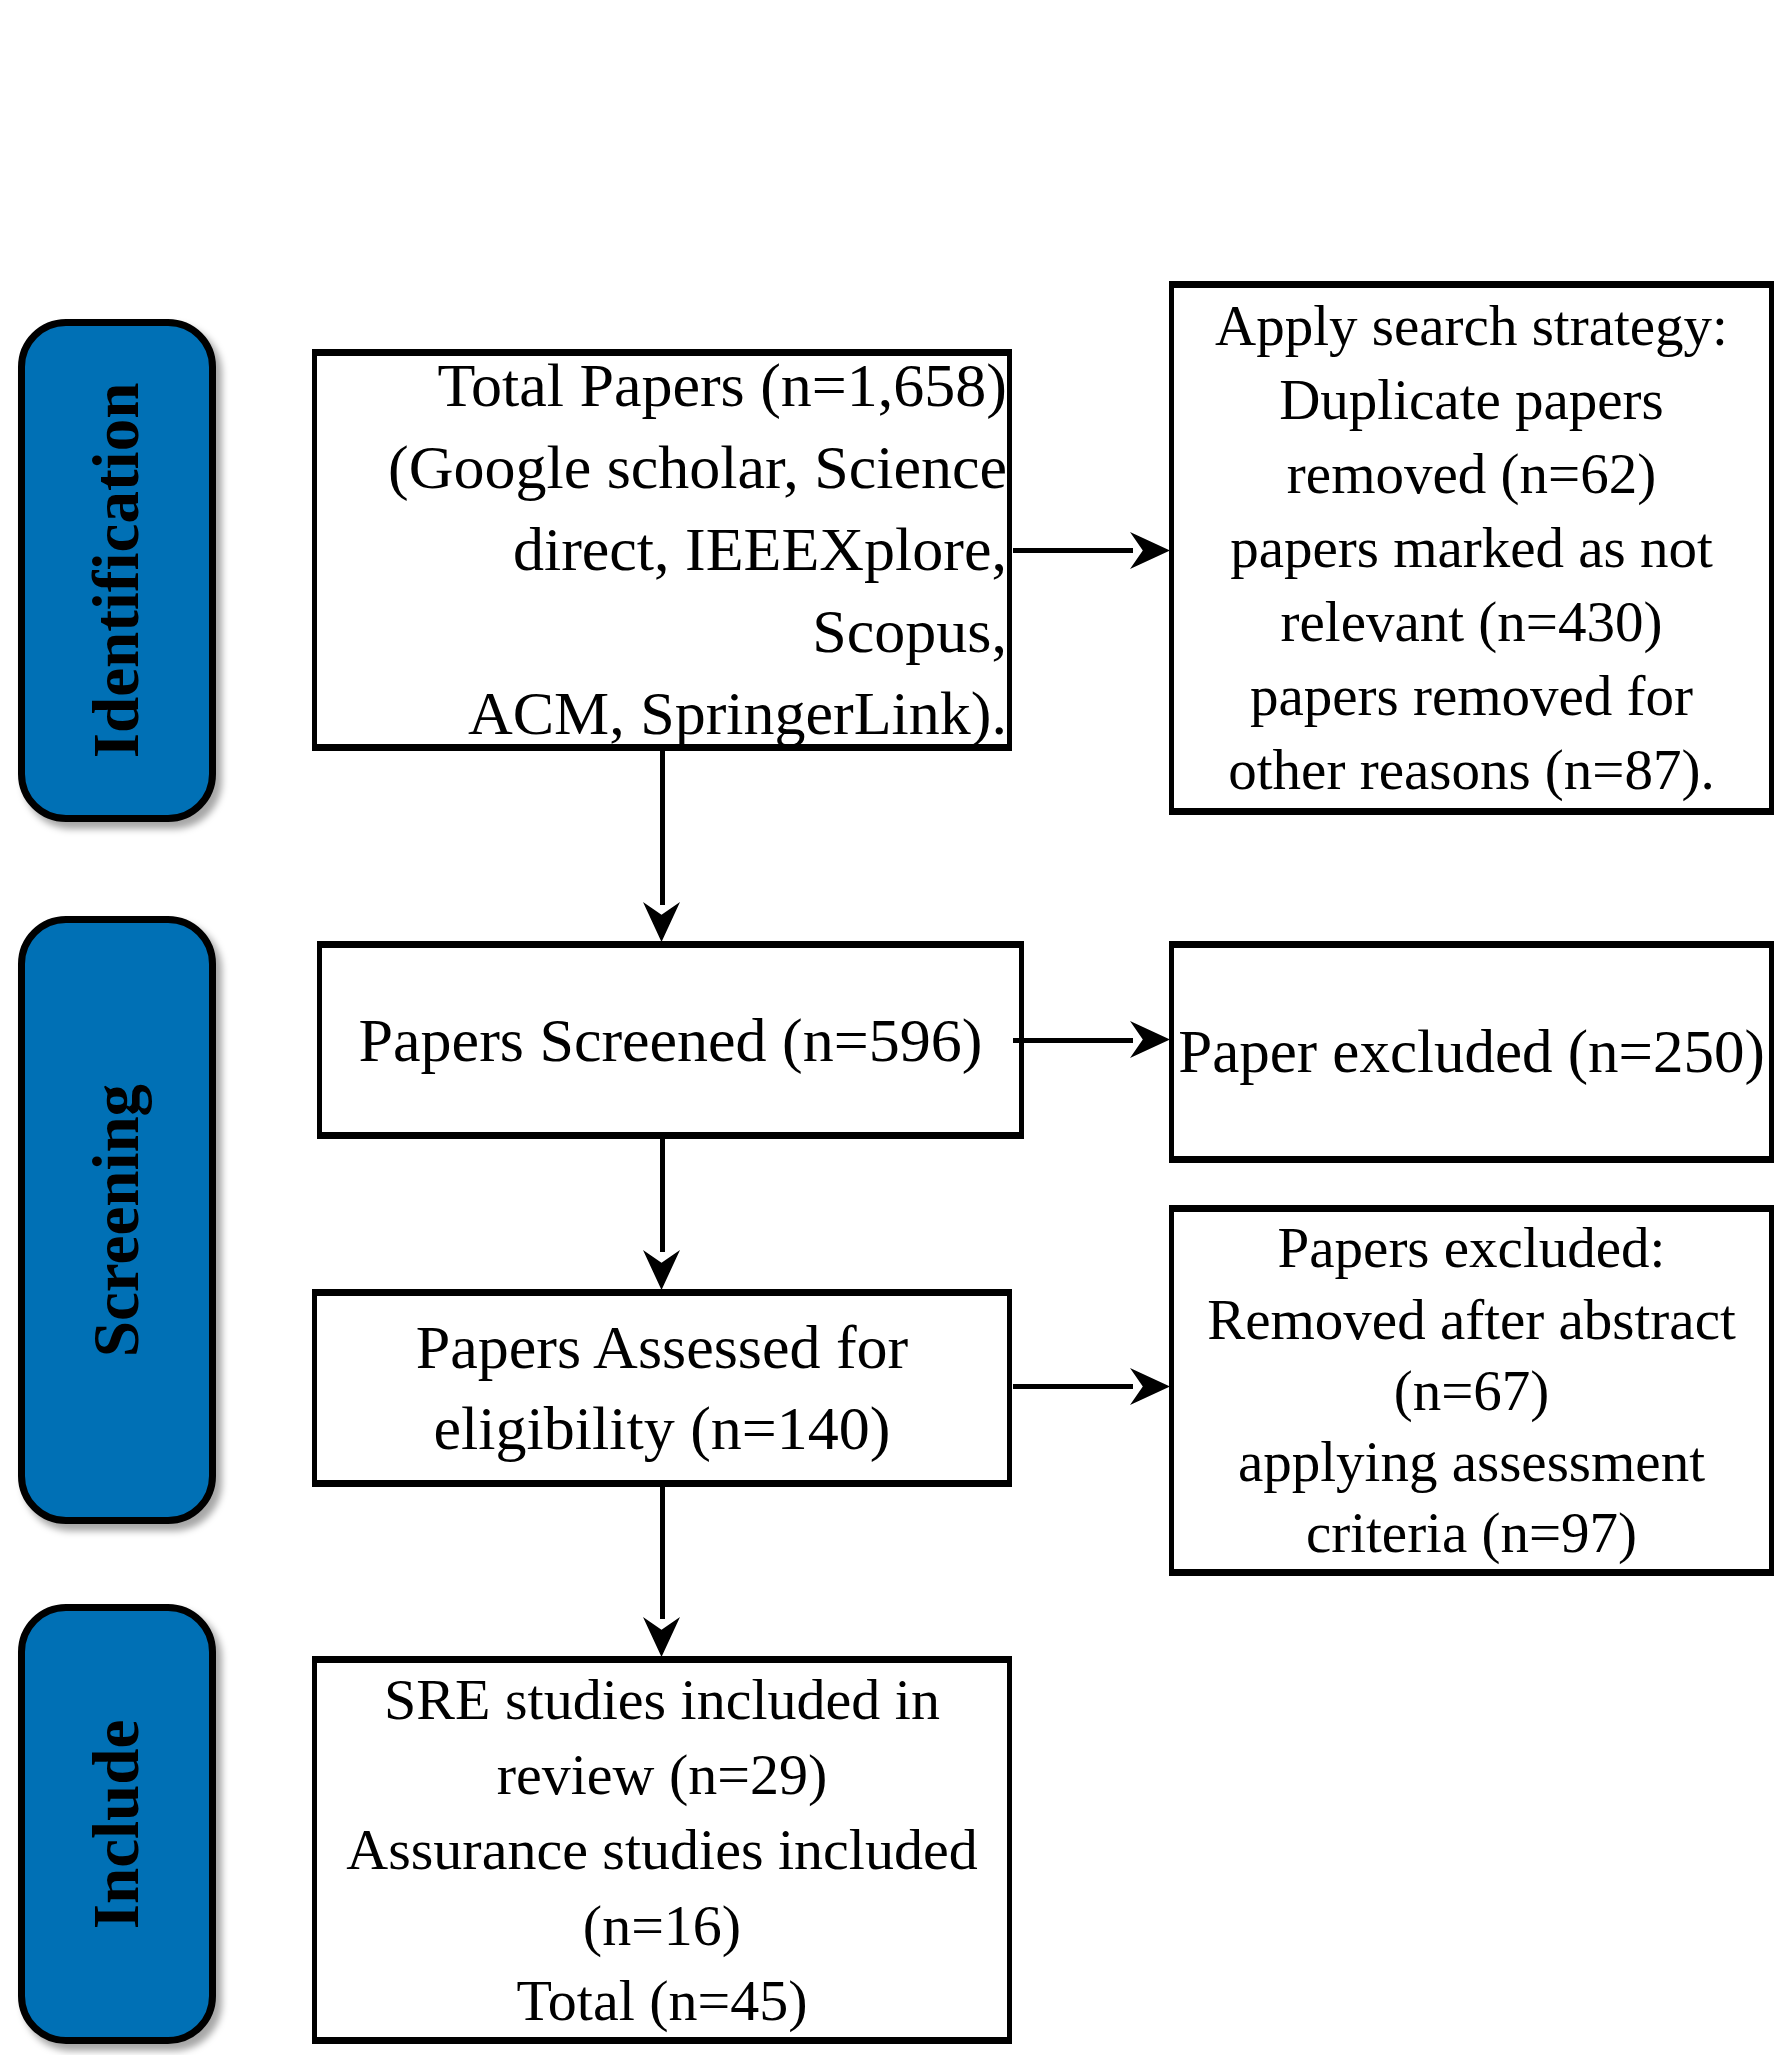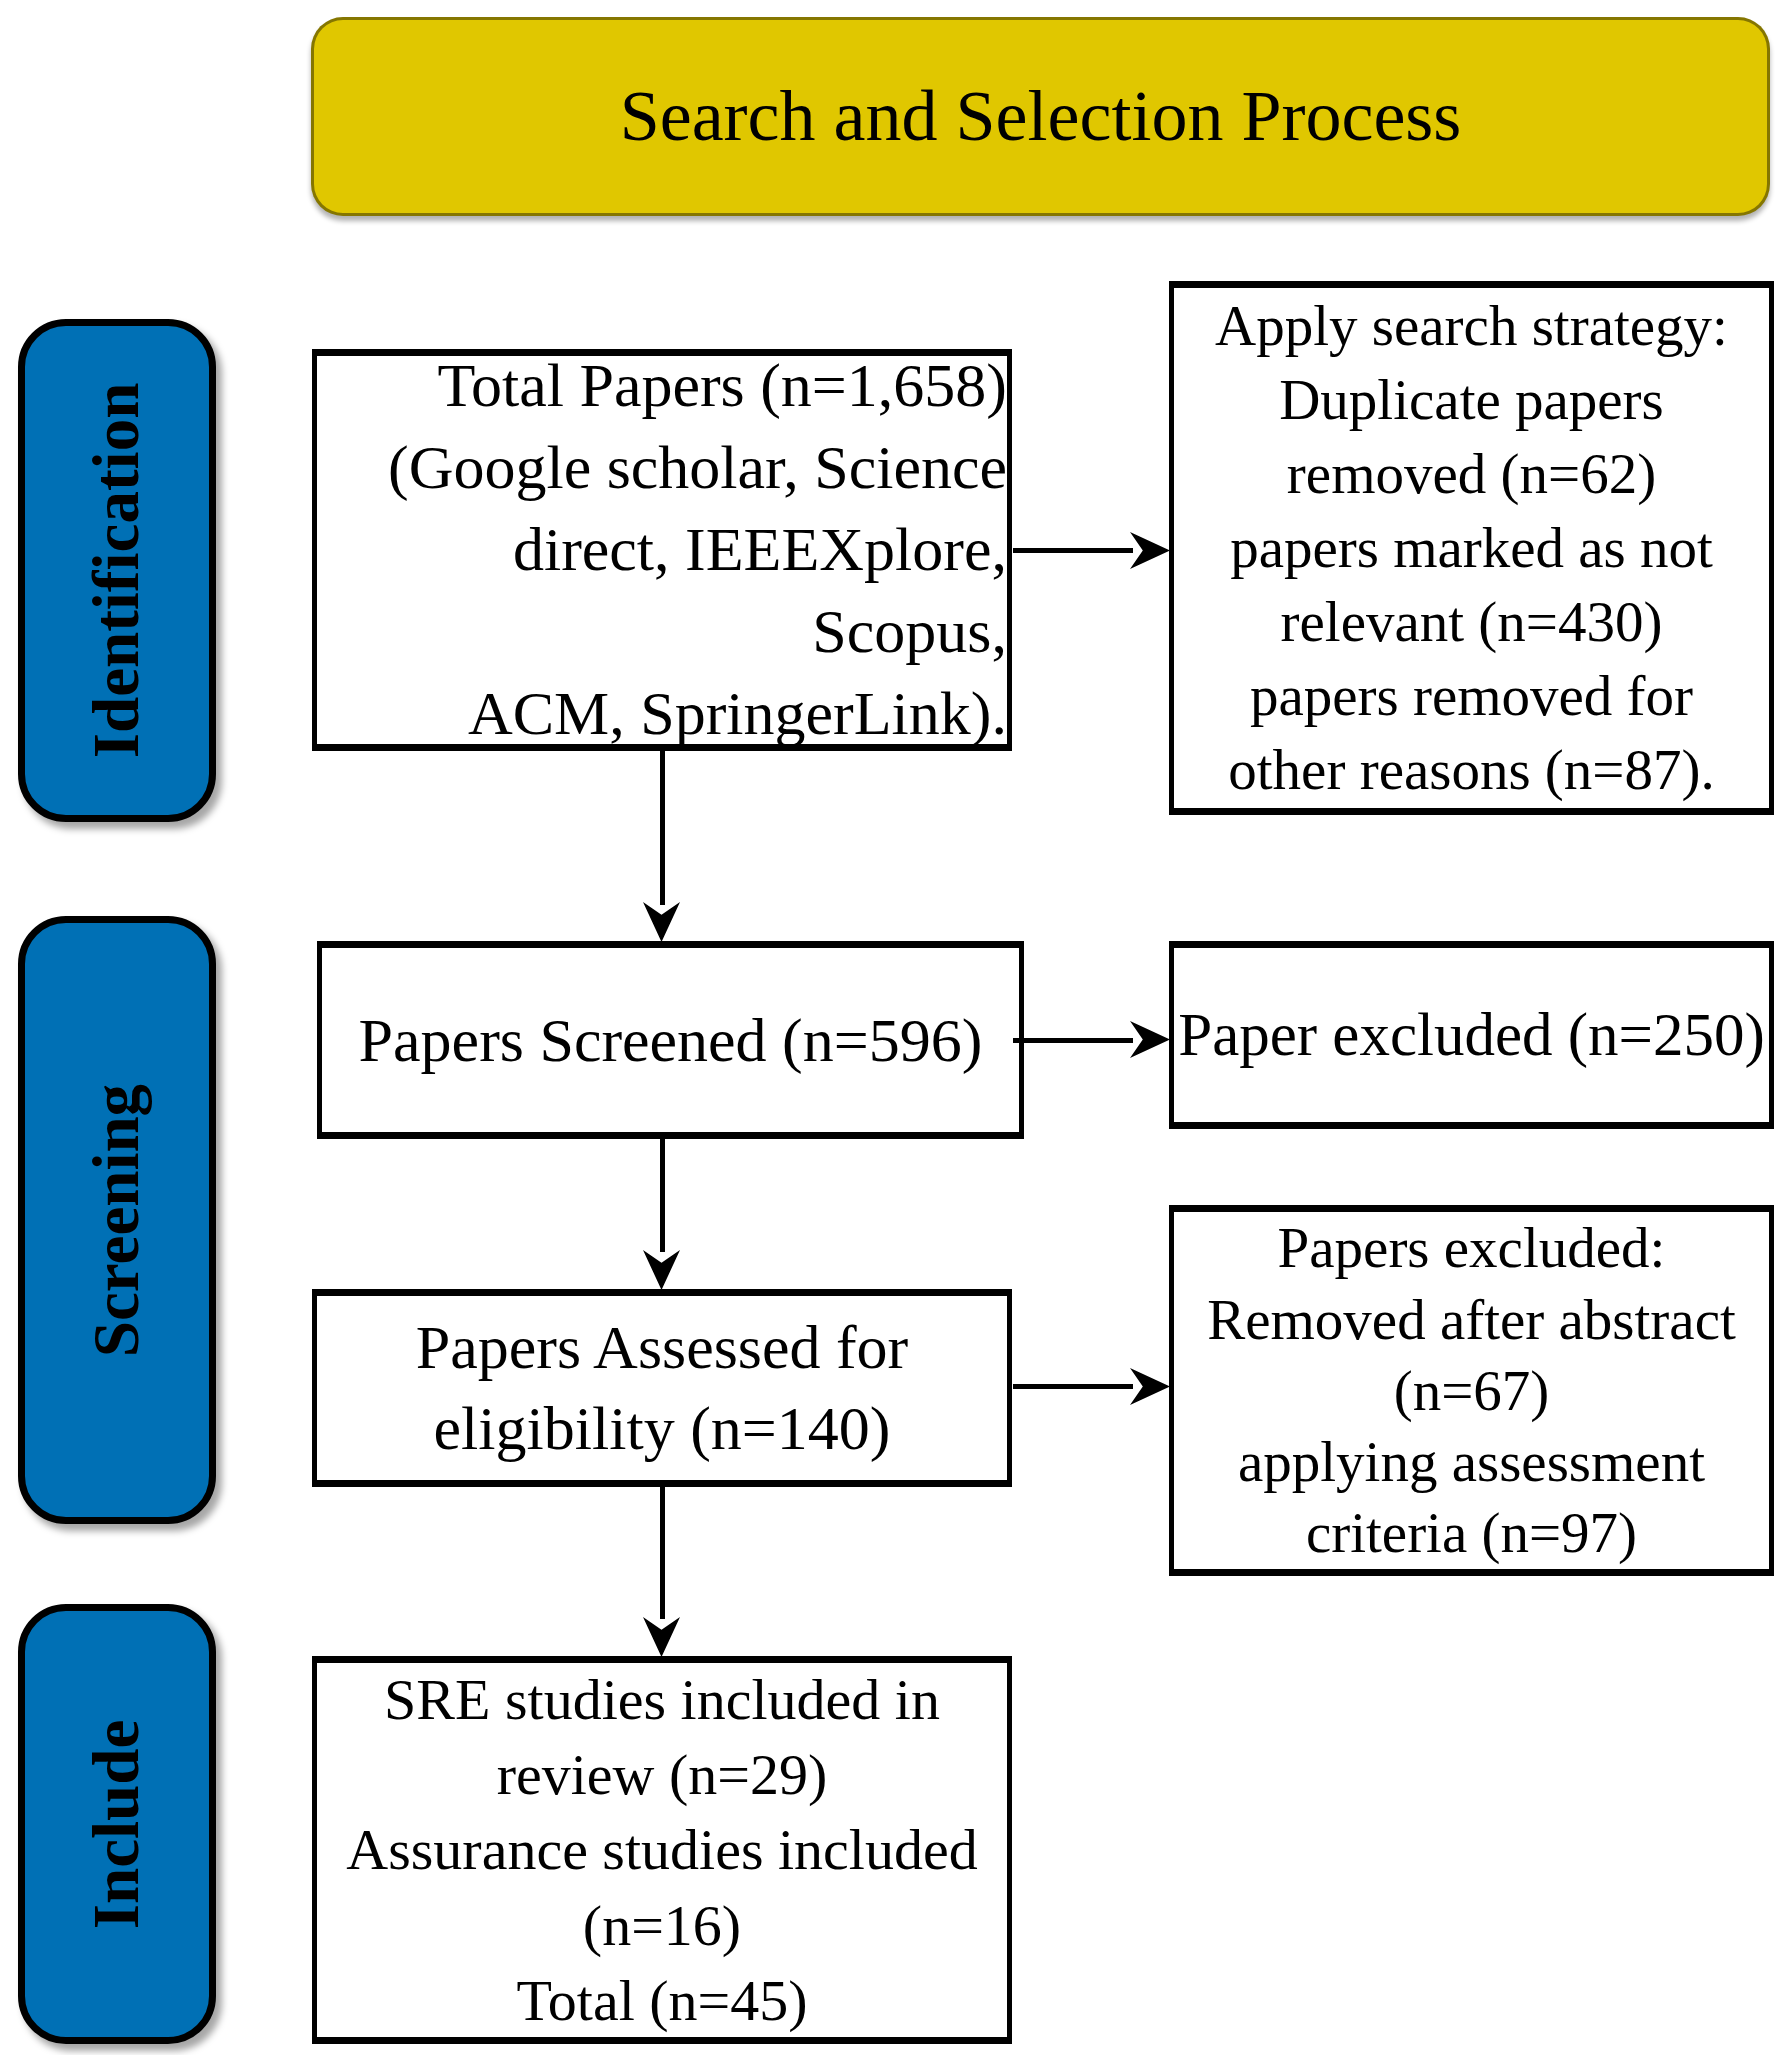--- a/index.html
+++ b/index.html
@@ -43,21 +43,21 @@
   #stage-screening      { top:916px; height:608px; }
   #stage-include        { top:1604px; height:440px;  }
 
   
   .wbox { background:#ffffff; border-style:solid; border-color:#000; border-width:7.2px 5px; }
   #flow-box-1 { left:312px;  top:349px;  width:700px; height:402px; font-size:62px; line-height:1.32;text-align:right; }
   #flow-box-2 { left:317px;  top:941px; width:707px; height:198px; font-size:62px; line-height:1.3;  }
   #flow-box-3 { left:312px;  top:1289px; width:700px; height:198px; font-size:62px; line-height:1.3;  }
   #flow-box-4 { left:312px;  top:1656px; width:700px; height:388px; font-size:58px; line-height:1.3;  }
   #side-box-1 { left:1169px; top:281px;  width:605px; height:534px; font-size:57px; line-height:1.3;text-align:center;  }
-  #side-box-2 { left:1169px; top:941px; width:605px; height:188px; font-size:61px; line-height:1.3;  }
+  #side-box-2 { left:1169px; top:941px; width:605px; height:222px; font-size:61px; line-height:1.3;  }
   #side-box-3 { left:1169px; top:1205px; width:605px; height:371px; font-size:57px; line-height:1.25; }
 
   
   .vline { position:absolute; width:5px;  background:#000; }
   .hline { position:absolute; height:5px; background:#000; }
   .head-down {
     position:absolute; width:37px; height:40px; background:#000;
     clip-path:polygon(50% 100%, 0 0, 50% 32%, 100% 0);
   }
   .head-right {
@@ -76,23 +76,20 @@
   #h2-line { left:1013px; top:1038px; width:120px; }
   #h2-head { left:1130px; top:1021px; }
   #h3-line { left:1013px; top:1384px; width:120px; }
   #h3-head { left:1130px; top:1368px; }
 </style>
 </head>
 <body>
 
 <div id="canvas">
 
-  <div id="header-banner" class="abs center">
-    <span class="txt">Search and Selection Process</span>
-  </div>
 
   <div id="stage-identification" class="abs center stage">
     <span class="label">Identification</span>
   </div>
   <div id="stage-screening" class="abs center stage">
     <span class="label">Screening</span>
   </div>
   <div id="stage-include" class="abs center stage">
     <span class="label">Include</span>
   </div>

